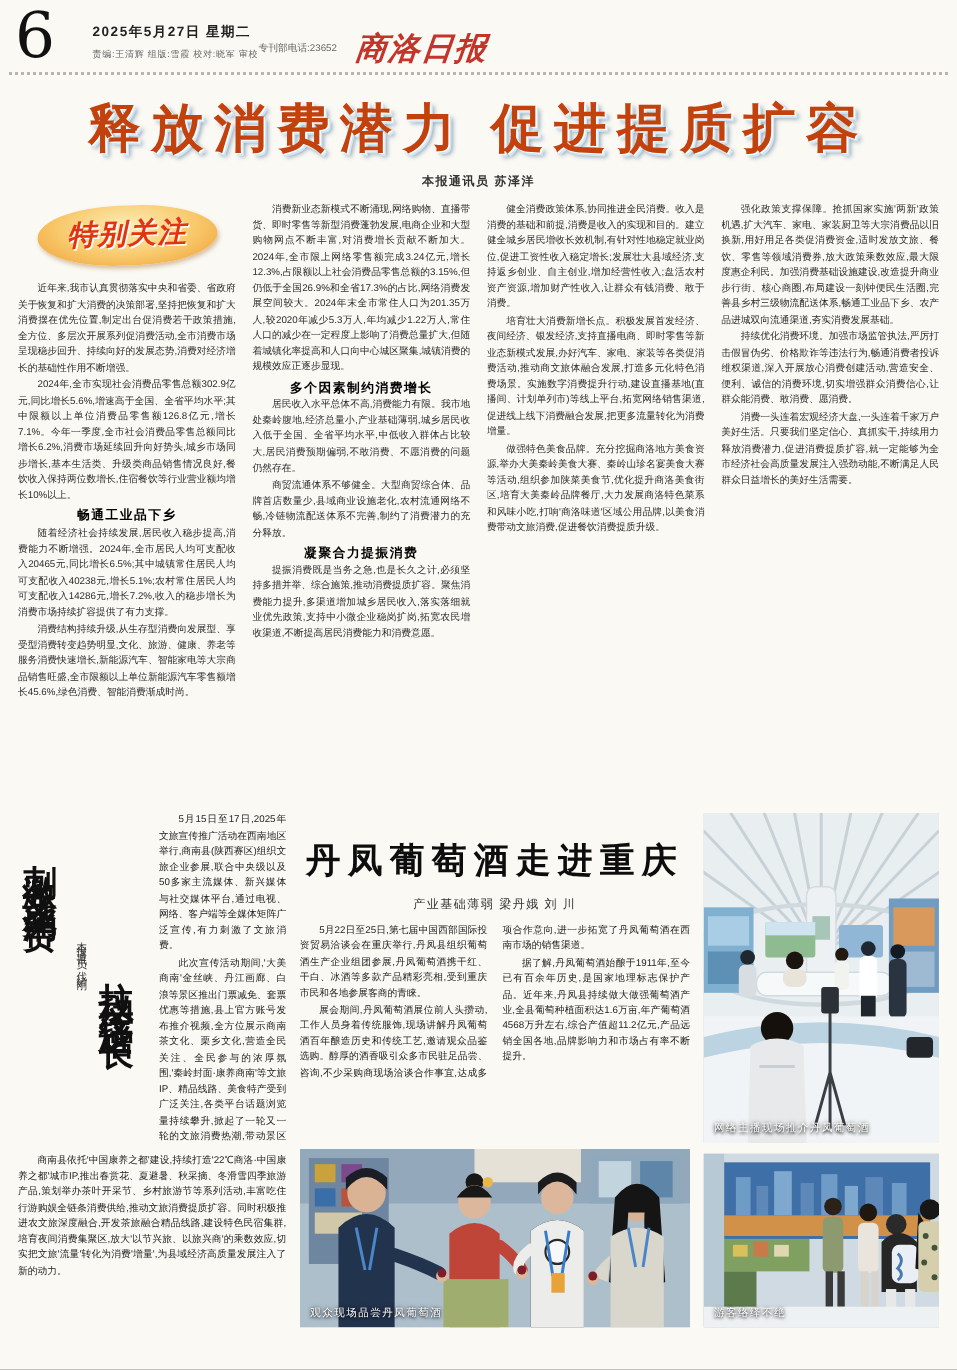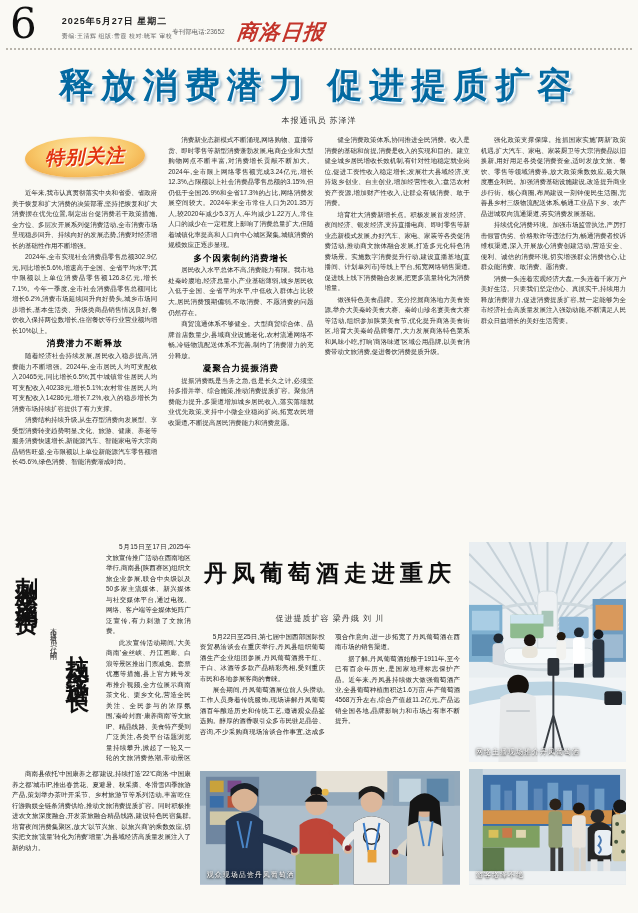--- a/index.html
+++ b/index.html
@@ -19,25 +19,25 @@
   .section-label { font-size:23px; color:#8e8e8c; font-weight:bold; letter-spacing:12px; }
   .hdr-right { display:flex; align-items:center; gap:12px; padding-top:12px; }
   .phone { font-size:6.5px; color:#666; }
   .masthead { font-family:"DejaVu Serif", serif; font-style:italic; font-weight:bold;
               font-size:21px; color:#c3342a; letter-spacing:1px; transform:skewX(-6deg); }
   .dotted-rule { border-top:2px dotted #b9b5ac; margin:2px 6px 0; }
   
   .main { padding:4px 12px 0; }
   .headline {
     text-align:center; margin:8px 0 0; font-size:35px; font-weight:900; letter-spacing:7px;
-    color:#0369a1;
+    color:#c2410c;
     text-shadow:1px 1px 0 #fff, 2px 2px 0 #cfe7f4, 3px 3px 3px rgba(60,100,135,.55);
   }
   .subtitle { text-align:center; margin:7px 0 0; font-size:15px; font-weight:bold; letter-spacing:2px; color:#111; }
-  .m-byline { text-align:center; font-size:8px; color:#333; margin:6px 0 9px; letter-spacing:1px; }
+  .m-byline { text-align:center; font-size:8px; color:#333; margin:6px 0 9px; letter-spacing:1px;font-weight:bold; }
   .cols { display:flex; gap:11px; height:398px; overflow:hidden; }
   .col { flex:1; font-size:6.5px; line-height:1.62; text-align:justify; color:#2b2b2b; overflow:hidden; }
   .col p { margin:0 0 1px; text-indent:2em; }
   .subhead { text-align:center; font-weight:bold; font-size:8.5px; letter-spacing:1px; margin:0 0; color:#000; }
   .badge {
     width:120px; height:40px; margin:2px auto 11px;
     background:radial-gradient(ellipse at 50% 35%, #fdeeb9 0%, #f8c86a 55%, #ef9c33 100%);
     border-radius:50% 50% 50% 50% / 55% 55% 55% 55%;
     display:flex; align-items:center; justify-content:center;
     transform:rotate(-2deg); box-shadow:1px 2px 3px rgba(150,90,20,.35);
@@ -52,21 +52,21 @@
   .left-top { display:flex; height:222px; overflow:hidden; }
   .vhead { width:94px; display:flex; padding:2px 4px 0 0; }
   .vh { writing-mode:vertical-rl; font-weight:900; font-size:23px; letter-spacing:7px; color:#101010; }
   .vh1 { margin-top:14px; }
   .vbyline { writing-mode:vertical-rl; font-size:7px; letter-spacing:3px; color:#333; margin:78px 5px 0 5px; }
   .vh2 { margin-top:92px; }
   .left-top-text { flex:1; font-size:6.5px; line-height:1.62; text-align:justify; overflow:hidden; }
   .left-top-text p, .left-bottom-text p { margin:0 0 1px; text-indent:2em; }
   .left-bottom-text { margin-top:5px; font-size:6.5px; line-height:1.62; text-align:justify; height:118px; overflow:hidden; }
   .b-mid { width:262px; display:flex; flex-direction:column; }
-  .mid-head { text-align:center; font-size:23px; font-weight:900; letter-spacing:5px; margin:16px 0 16px; color:#0d0d0d; }
+  .mid-head { text-align:center; font-size:23px; font-weight:900; letter-spacing:5px; margin:16px 0 0; color:#0d0d0d; }
   .mid-byline { text-align:center; font-size:8px; color:#333; margin:8px 0 8px; letter-spacing:1px; }
   .mid-text { column-count:2; column-gap:10px; font-size:6.5px; line-height:1.6; text-align:justify; height:146px; overflow:hidden; }
   .mid-text p { margin:0 0 1px; text-indent:2em; }
   .b-right { width:158px; display:flex; flex-direction:column; gap:7px; }
   
   .photo { position:relative; overflow:hidden; background:#dde; }
   .photo svg { display:block; width:100%; height:100%; }
   .photo-hall { height:226px; }
   .photo-diorama { height:119px; }
   .photo-tasting { height:119px; margin-top:auto; }
@@ -97,21 +97,21 @@
     <h1 class="headline">释放消费潜力  促进提质扩容</h1>
     <div class="m-byline">本报通讯员  苏泽洋</div>
 
     <div class="cols">
       <div class="col">
         <div class="badge">
           <span>特别关注</span>
         </div>
         <p>近年来,我市认真贯彻落实中央和省委、省政府关于恢复和扩大消费的决策部署,坚持把恢复和扩大消费摆在优先位置,制定出台促消费若干政策措施,全方位、多层次开展系列促消费活动,全市消费市场呈现稳步回升、持续向好的发展态势,消费对经济增长的基础性作用不断增强。</p>
         <p>2024年,全市实现社会消费品零售总额302.9亿元,同比增长5.6%,增速高于全国、全省平均水平;其中限额以上单位消费品零售额126.8亿元,增长7.1%。今年一季度,全市社会消费品零售总额同比增长6.2%,消费市场延续回升向好势头,城乡市场同步增长,基本生活类、升级类商品销售情况良好,餐饮收入保持两位数增长,住宿餐饮等行业营业额均增长10%以上。</p>
-        <div class="subhead">消费潜力不断释放</div>
+        <div class="subhead">畅通工业品下乡</div>
         <p>随着经济社会持续发展,居民收入稳步提高,消费能力不断增强。2024年,全市居民人均可支配收入20465元,同比增长6.5%;其中城镇常住居民人均可支配收入40238元,增长5.1%;农村常住居民人均可支配收入14286元,增长7.2%,收入的稳步增长为消费市场持续扩容提供了有力支撑。</p>
         <p>消费结构持续升级,从生存型消费向发展型、享受型消费转变趋势明显,文化、旅游、健康、养老等服务消费快速增长,新能源汽车、智能家电等大宗商品销售旺盛,全市限额以上单位新能源汽车零售额增长45.6%,绿色消费、智能消费渐成时尚。</p>
       </div>
       <div class="col">
         <p>消费新业态新模式不断涌现,网络购物、直播带货、即时零售等新型消费蓬勃发展,电商企业和大型购物网点不断丰富,对消费增长贡献不断加大。2024年,全市限上网络零售额完成3.24亿元,增长12.3%,占限额以上社会消费品零售总额的3.15%,但仍低于全国26.9%和全省17.3%的占比,网络消费发展空间较大。2024年末全市常住人口为201.35万人,较2020年减少5.3万人,年均减少1.22万人,常住人口的减少在一定程度上影响了消费总量扩大,但随着城镇化率提高和人口向中心城区聚集,城镇消费的规模效应正逐步显现。</p>
         <div class="subhead">多个因素制约消费增长</div>
         <p>居民收入水平总体不高,消费能力有限。我市地处秦岭腹地,经济总量小,产业基础薄弱,城乡居民收入低于全国、全省平均水平,中低收入群体占比较大,居民消费预期偏弱,不敢消费、不愿消费的问题仍然存在。</p>
         <p>商贸流通体系不够健全。大型商贸综合体、品牌首店数量少,县域商业设施老化,农村流通网络不畅,冷链物流配送体系不完善,制约了消费潜力的充分释放。</p>
         <div class="subhead">凝聚合力提振消费</div>
         <p>提振消费既是当务之急,也是长久之计,必须坚持多措并举、综合施策,推动消费提质扩容。聚焦消费能力提升,多渠道增加城乡居民收入,落实落细就业优先政策,支持中小微企业稳岗扩岗,拓宽农民增收渠道,不断提高居民消费能力和消费意愿。</p>
@@ -143,21 +143,21 @@
           <p>此次宣传活动期间,'大美商南'金丝峡、丹江画廊、白浪等景区推出门票减免、套票优惠等措施,县上官方账号发布推介视频,全方位展示商南茶文化、栗乡文化,营造全民关注、全民参与的浓厚氛围,'秦岭封面·康养商南'等文旅IP、精品线路、美食特产受到广泛关注,各类平台话题浏览量持续攀升,掀起了一轮又一轮的文旅消费热潮,带动景区门票、住宿餐饮等收入明显增长,文旅市场持续火爆。</p>
         </div>
       </div>
       <div class="left-bottom-text">
         <p>商南县依托'中国康养之都'建设,持续打造'22℃商洛·中国康养之都'城市IP,推出春赏花、夏避暑、秋采摘、冬滑雪四季旅游产品,策划举办茶叶开采节、乡村旅游节等系列活动,丰富吃住行游购娱全链条消费供给,推动文旅消费提质扩容。同时积极推进农文旅深度融合,开发茶旅融合精品线路,建设特色民宿集群,培育夜间消费集聚区,放大'以节兴旅、以旅兴商'的乘数效应,切实把文旅'流量'转化为消费'增量',为县域经济高质量发展注入了新的动力。</p>
       </div>
     </div>
 
     <div class="b-mid">
       <div class="mid-head">丹凤葡萄酒走进重庆</div>
-      <div class="mid-byline">促进提质扩容  梁丹娥  刘  川</div>
+      <div class="mid-byline">产业基础薄弱  梁丹娥  刘  川</div>
       <div class="mid-text">
         <p>5月22日至25日,第七届中国西部国际投资贸易洽谈会在重庆举行,丹凤县组织葡萄酒生产企业组团参展,丹凤葡萄酒携干红、干白、冰酒等多款产品精彩亮相,受到重庆市民和各地参展客商的青睐。</p>
         <p>展会期间,丹凤葡萄酒展位前人头攒动,工作人员身着传统服饰,现场讲解丹凤葡萄酒百年酿造历史和传统工艺,邀请观众品鉴选购。醇厚的酒香吸引众多市民驻足品尝、咨询,不少采购商现场洽谈合作事宜,达成多项合作意向,进一步拓宽了丹凤葡萄酒在西南市场的销售渠道。</p>
         <p>据了解,丹凤葡萄酒始酿于1911年,至今已有百余年历史,是国家地理标志保护产品。近年来,丹凤县持续做大做强葡萄酒产业,全县葡萄种植面积达1.6万亩,年产葡萄酒4568万升左右,综合产值超11.2亿元,产品远销全国各地,品牌影响力和市场占有率不断提升。</p>
       </div>
       <div class="photo photo-tasting">
         <svg viewBox="0 0 264 118" preserveAspectRatio="none">
           <rect width="264" height="118" fill="#aebfcc"></rect>
           <rect width="264" height="36" fill="#93a9bb"></rect>
           <rect x="6" y="6" width="54" height="70" fill="#6f86a0"></rect>

